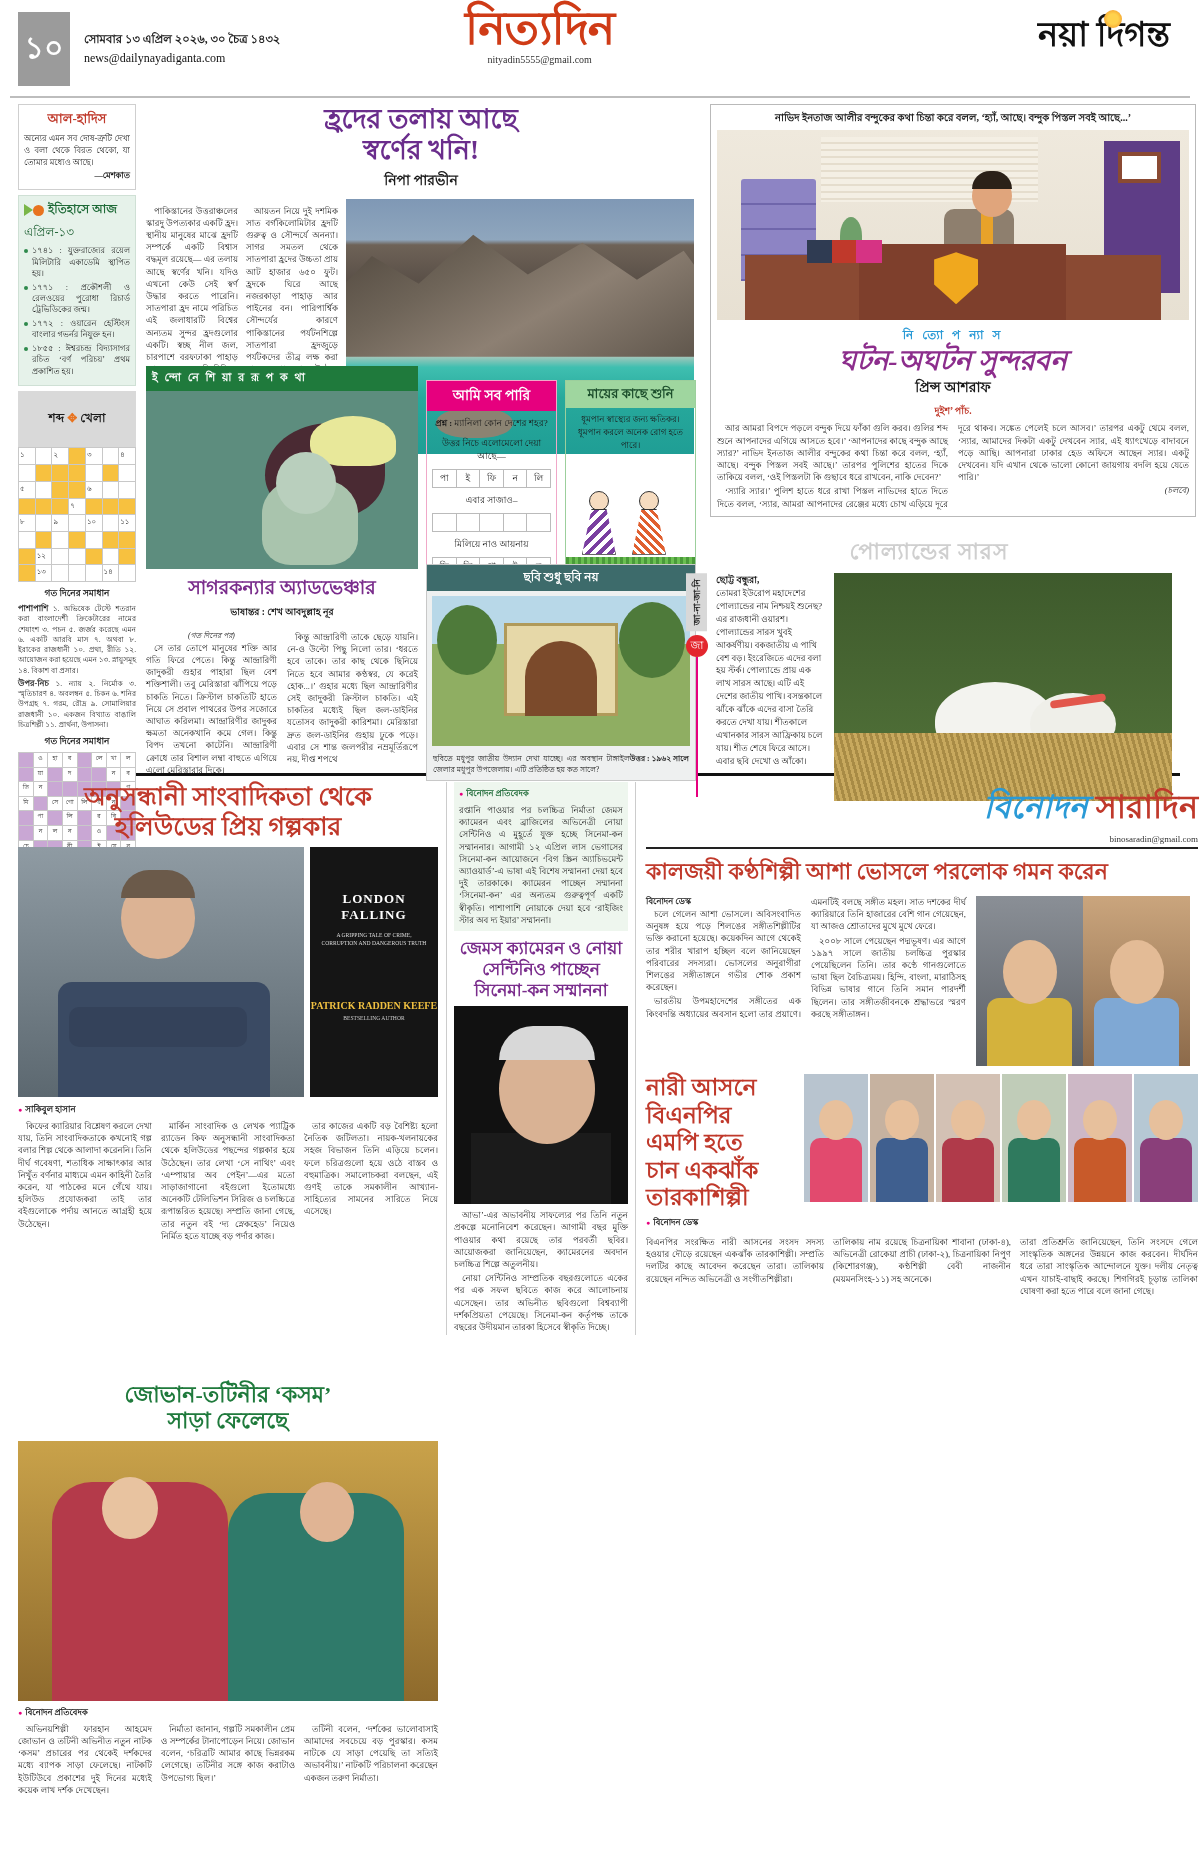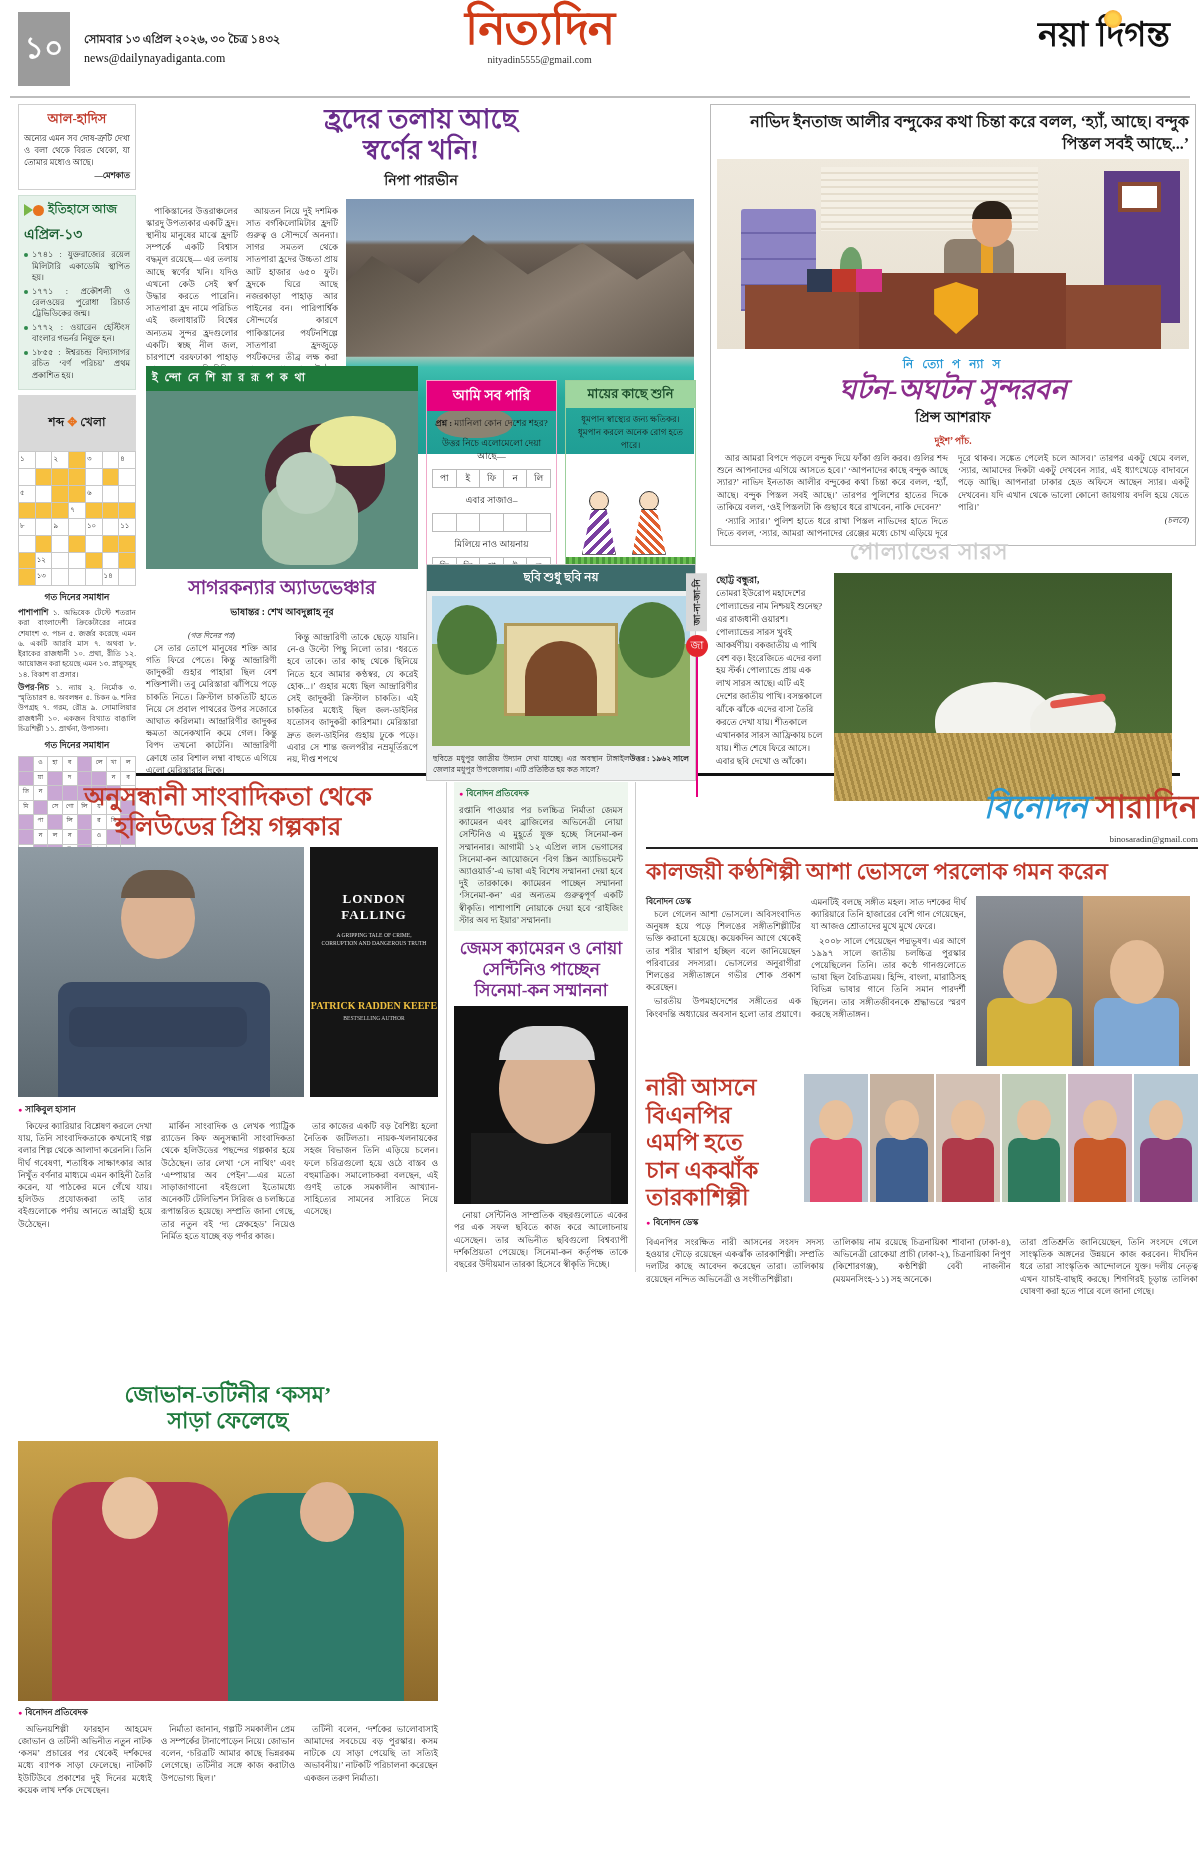--- a/index.html
+++ b/index.html
@@ -52,21 +52,21 @@
   }
   .hadis h3 { color: #c0392b; font-size: 13px; margin-bottom: 3px; }
   .hadis p { font-size: 8.3px; line-height: 1.45; text-align: justify; color: #222; }
   .hadis .src { display:block; text-align: right; font-weight: bold; font-size: 8.3px; }
 
   .hist { background: #e6f2ea; border: 1px solid #cfe0d5; margin-top: 5px; padding: 4px 5px 6px; }
   .hist-hd { display: flex; align-items: center; gap: 4px; margin-bottom: 3px; }
   .hist-hd .tri { width: 0;height:0;border-left:9px solid #7ab648;border-top:6px solid transparent;border-bottom:6px solid transparent;}
   .hist-hd .dot { width: 11px; height: 11px; border-radius: 50%; background: #e8731f; margin-left:-4px;}
   .hist-hd h4 { font-size: 12px; color: #1f6b38; }
-  .hist .date { font-size: 14px; font-weight: bold; color: #1a5e30; margin-bottom: 2px; }
+  .hist .date { font-size: 12px; font-weight: normal; color: #1a5e30; margin-bottom: 2px; }
   .hist ul { list-style: none; }
   .hist li { font-size: 8.2px; line-height: 1.4; text-align: justify; position: relative; padding-left: 8px; margin-bottom: 2px; }
   .hist li:before { content:""; position:absolute; left:0; top:4px; width:4px;height:4px;border-radius:50%;background:#2f8a4c;}
 
   .sbdkhela-hd { background: #d9d9d9; text-align: center; font-size: 12px; font-weight: bold; padding: 18px; margin-top: 5px; }
   .sbdkhela-hd .plus { color: #e8731f; }
   .xw { display: grid; grid-template-columns: repeat(7, 1fr); border-left:1px solid #c8c8c8; border-top:1px solid #c8c8c8; }
   .xw div { aspect-ratio: 1/1; border-right:1px solid #c8c8c8; border-bottom:1px solid #c8c8c8; font-size:7px; padding:1px; }
   .xw .f { background: #f7c13f; }
   .xw .w { background: #fff; }
@@ -102,21 +102,21 @@
     background: linear-gradient(150deg,#4b4239 0%,#6e6458 35%,#8d8073 60%,#5c5349 100%);
     clip-path: polygon(0 60%, 12% 24%, 24% 45%, 38% 8%, 52% 38%, 66% 14%, 80% 42%, 92% 20%, 100% 52%, 100% 100%, 0 100%);
   }
   .mountain:after {
     content:""; position:absolute; left:26%; bottom:6%; width:22%; height:12%;
     background:#8b8372; border-radius:50%/60%;
   }
 
   
   .rightcol { position: absolute; left: 700px; top: 0; width: 486px; border: 1px solid #b9b9b9; padding: 6px; }
-  .novel-lead { text-align: right; font-size: 16px; line-height: 1.35; font-weight: bold; margin-bottom: 5px; }
+  .novel-lead { text-align: center; font-size: 10px; line-height: 1.35; font-weight: bold; margin-bottom: 5px; }
   .office-img { width: 100%; height: 190px; position: relative; overflow: hidden; background:#e7e0d4; }
   .office-img .wall { position:absolute; inset:0; background: linear-gradient(#efe9dd,#e7e0d2); }
   .office-img .window { position:absolute; left:22%; top:4%; width:46%; height:34%; background:repeating-linear-gradient(#f4efe4,#f4efe4 5px,#e5ddcd 5px,#e5ddcd 7px); }
   .office-img .cab { position:absolute; left:5%; top:26%; width:16%; height:54%; background:#8d84c4; border-radius:3px;}
   .office-img .cab i { display:block; height:25%; border-bottom:2px solid #6f66ab;}
   .office-img .desk { position:absolute; left:6%; bottom:0; width:88%; height:34%; background:#8a4a33; }
   .office-img .desk2 { position:absolute; left:30%; bottom:0; width:44%; height:40%; background:#7e3f2c; }
   .office-img .shield { position:absolute; left:46%; bottom:8%; width:44px; height:52px; background:#f0a81e; clip-path: polygon(50% 0,100% 14%,100% 62%,50% 100%,0 62%,0 14%); }
   .office-img .head { position:absolute; left:54%; top:24%; width:40px;height:42px;border-radius:50%;background:#e0a57c;}
   .office-img .hair { position:absolute; left:54%; top:22%; width:40px;height:18px;border-radius:18px 18px 0 0;background:#2b2118;}
@@ -676,20 +676,21 @@
         <span>জেমস ক্যামেরন ও নোয়া</span><br>
         <span>সেন্টিনিও পাচ্ছেন</span><br>
         <span>সিনেমা-কন সম্মাননা</span>
       </h3>
       <div class="cam-img">
         <div class="bd"></div>
         <div class="fc"></div>
         <div class="hr"></div>
       </div>
       <div class="body-txt" style="margin-top:5px">
+        <p>আভা’-এর অভাবনীয় সাফল্যের পর তিনি নতুন প্রকল্পে মনোনিবেশ করেছেন। আগামী বছর মুক্তি পাওয়ার কথা রয়েছে তার পরবর্তী ছবির। আয়োজকরা জানিয়েছেন, ক্যামেরনের অবদান চলচ্চিত্র শিল্পে অতুলনীয়।</p>
         <p>নোয়া সেন্টিনিও সাম্প্রতিক বছরগুলোতে একের পর এক সফল ছবিতে কাজ করে আলোচনায় এসেছেন। তার অভিনীত ছবিগুলো বিশ্বব্যাপী দর্শকপ্রিয়তা পেয়েছে। সিনেমা-কন কর্তৃপক্ষ তাকে বছরের উদীয়মান তারকা হিসেবে স্বীকৃতি দিচ্ছে।</p>
       </div>
     </div>
 
     <div class="br">
       <div class="br-logo">
         <span class="l1">বিনোদন</span>
         <span class="l2">সারাদিন</span>
       </div>
       <div class="br-mail">binosaradin@gmail.com</div>

